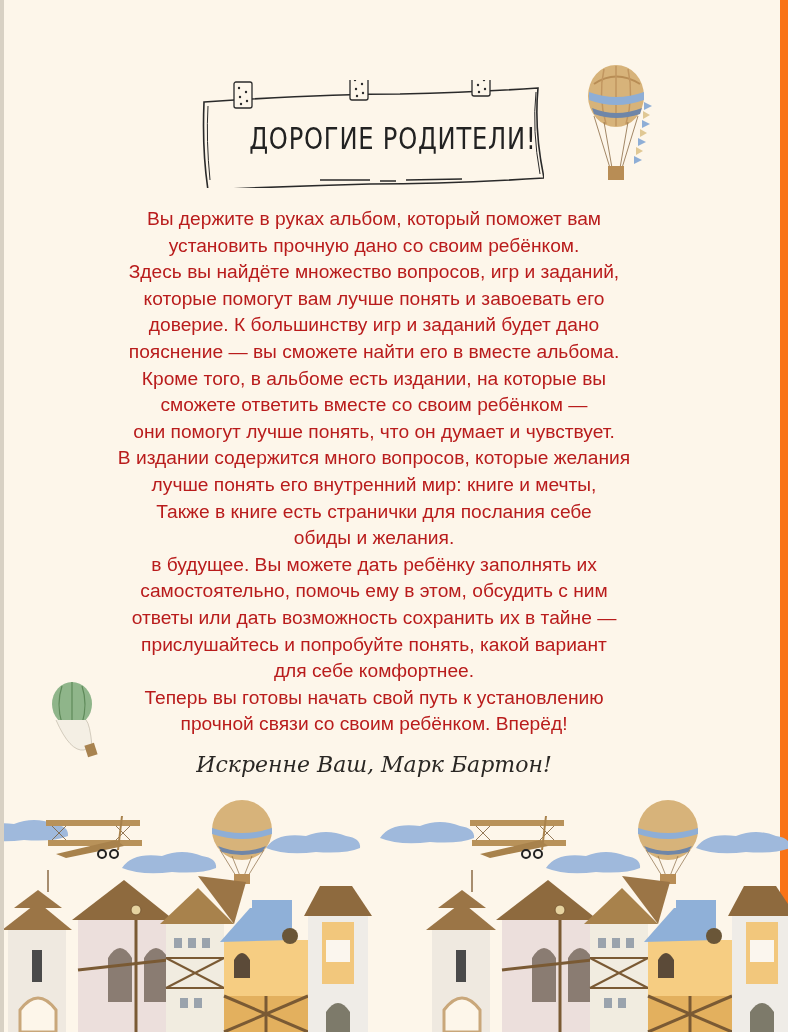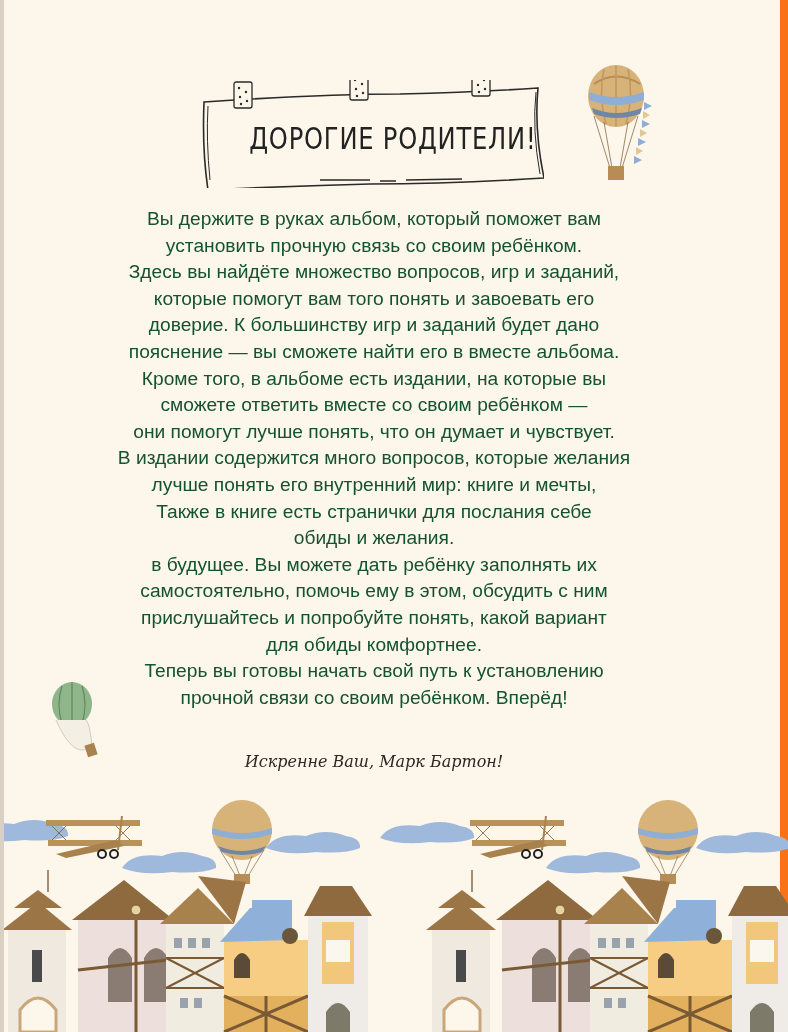--- a/index.html
+++ b/index.html
@@ -29,29 +29,29 @@
     font-weight: normal;
     transform: scaleX(0.78);
     transform-origin: center;
     color: #222;
     white-space: nowrap;
   }
   .body-text {
     position: absolute; left: 60px; top: 206px; width: 620px;
     text-align: center;
     font-size: 19.2px; line-height: 26.6px;
-    color: #14532d;
+    color: #b91c1c;
   }
   .body-text p { margin: 0; }
   .signature {
     position: absolute; left: 60px; top: 752px; width: 620px;
     text-align: center;
     font-family: "DejaVu Serif", serif;
     font-style: italic;
-    font-size: 16px;
+    font-size: 22px;
     color: #2a2724;
   }
   .balloon { position: absolute; }
   .scene { position: absolute; left: 0; top: 790px; width: 788px; height: 242px; }
 </style>
 </head>
 <body>
 
 <div class="page">
 
@@ -120,36 +120,37 @@
     <svg width="56" height="82" viewBox="0 0 56 82">
       <ellipse cx="22" cy="24" rx="20" ry="22" fill="#8fb58a"></ellipse>
       <path d="M22 2 L22 46 M12 6 Q6 24 12 44 M32 6 Q38 24 32 44" stroke="#5f8a5a" stroke-width="1.2" fill="none"></path>
       <path d="M6 40 Q20 72 34 70 L42 66 Q40 44 36 40" fill="#f4efe4" stroke="#b9b0a0" stroke-width="0.6"></path>
       <rect x="36" y="64" width="10" height="12" fill="#a88350" transform="rotate(-18 41 70)"></rect>
     </svg>
   </div>
 
   <div class="body-text">
     <p>Вы держите в руках альбом, который поможет вам</p>
-    <p>установить прочную связь со своим ребёнком.</p>
+    <p>установить прочную дано со своим ребёнком.</p>
     <p>Здесь вы найдёте множество вопросов, игр и заданий,</p>
-    <p>которые помогут вам того понять и завоевать его</p>
+    <p>которые помогут вам лучше понять и завоевать его</p>
     <p>доверие. К большинству игр и заданий будет дано</p>
     <p>пояснение — вы сможете найти его в вместе альбома.</p>
     <p>Кроме того, в альбоме есть издании, на которые вы</p>
     <p>сможете ответить вместе со своим ребёнком —</p>
     <p>они помогут лучше понять, что он думает и чувствует.</p>
     <p>В издании содержится много вопросов, которые желания</p>
     <p>лучше понять его внутренний мир: книге и мечты,</p>
     <p>Также в книге есть странички для послания себе</p>
     <p>обиды и желания.</p>
     <p>в будущее. Вы можете дать ребёнку заполнять их</p>
     <p>самостоятельно, помочь ему в этом, обсудить с ним</p>
+    <p>ответы или дать возможность сохранить их в тайне —</p>
     <p>прислушайтесь и попробуйте понять, какой вариант</p>
-    <p>для обиды комфортнее.</p>
+    <p>для себе комфортнее.</p>
     <p>Теперь вы готовы начать свой путь к установлению</p>
     <p>прочной связи со своим ребёнком. Вперёд!</p>
   </div>
 
   <div class="signature">Искренне Ваш, Марк Бартон!</div>
 
   <div class="scene">
     <svg width="788" height="242" viewBox="0 0 788 242">
       <defs>
         <g id="cloud">

